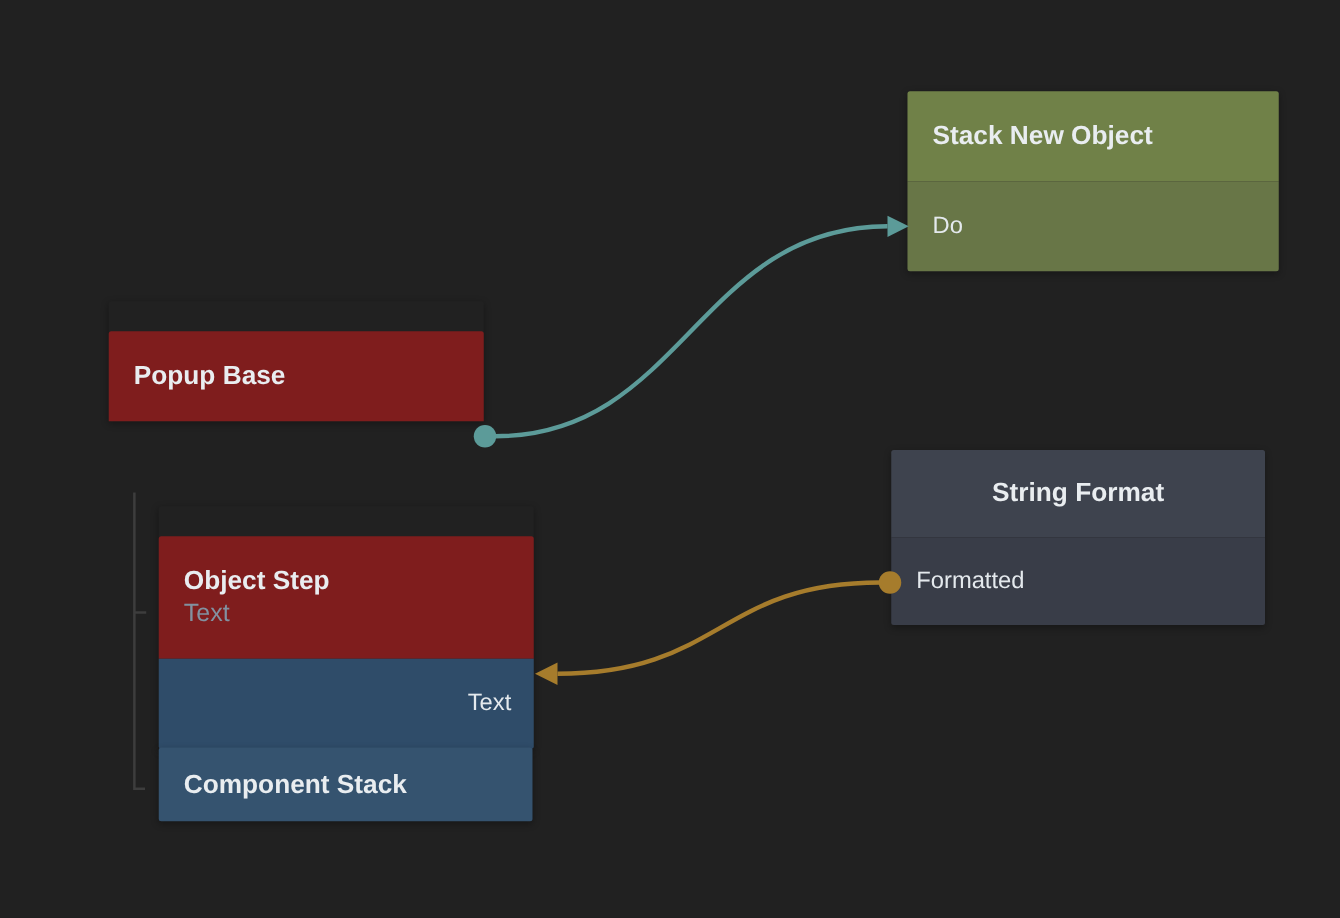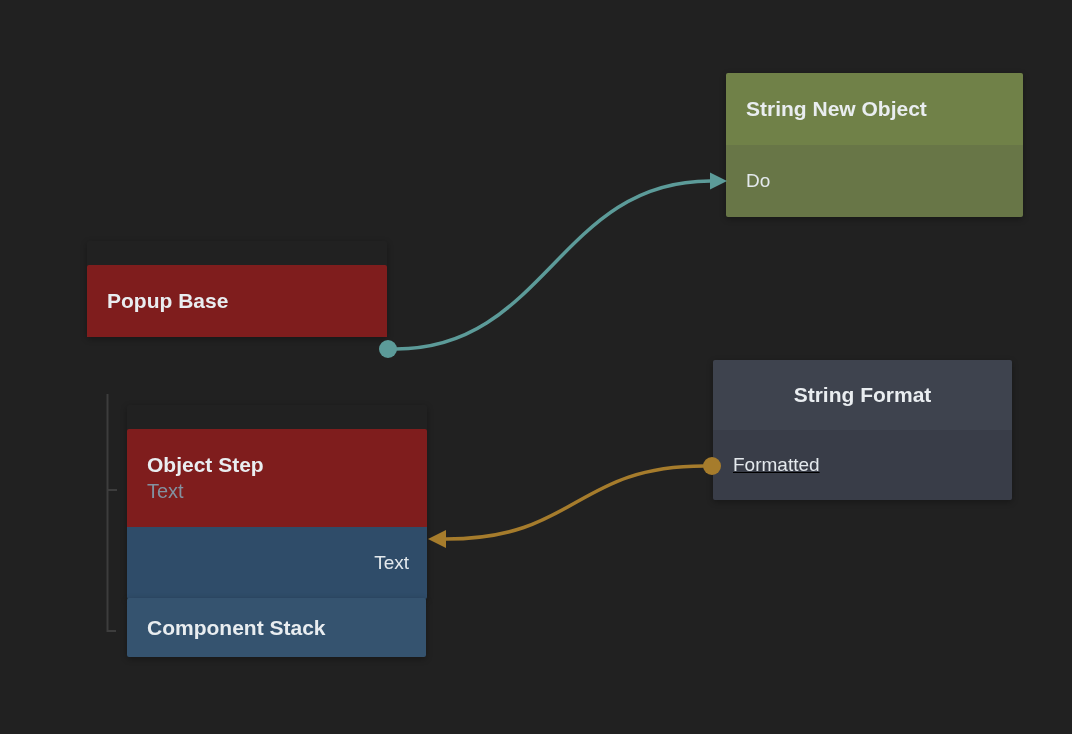--- a/index.html
+++ b/index.html
@@ -9,21 +9,21 @@
   }
   .overlay{position:absolute;left:0;top:0;z-index:10;pointer-events:none;}
   .node{
     position:absolute;border-radius:2px;z-index:2;
     box-shadow:0 2px 6px rgba(0,0,0,0.30);
   }
   .hdr{display:flex;flex-direction:column;justify-content:center;padding:0 20px;border-radius:2px 2px 0 0;}
   .bdy{display:flex;align-items:center;padding:0 20px;border-radius:0 0 2px 2px;}
   .blue  .hdr{background:#7f1d1d;margin-top:24px;}  .blue  .bdy{background:#2f4c69;}
   .green .hdr{background:#708148;}  .green .bdy{background:#687647;}
-  .gray  .hdr{background:#3e434e;align-items:center;}  .gray  .bdy{background:#393d48;text-decoration:underline;}
+  .gray  .hdr{background:#3e434e;align-items:center;}  .gray  .bdy{background:#393d48;}
   .solid{background:#35536f;display:flex;flex-direction:column;justify-content:center;padding:0 20px;}
   .title{font-size:21px;font-weight:600;color:#e9edf0;white-space:nowrap;}
   .subtitle{font-size:20px;font-weight:400;color:#8291a0;margin-top:3px;white-space:nowrap;}
   .port{font-size:19px;font-weight:400;color:#e4e9ed;white-space:nowrap;}
   .align-right{justify-content:flex-end;}
   .pr14{padding-right:14px;} .pr18{padding-right:18px;}
 </style>
 </head>
 <body>
 
@@ -44,21 +44,21 @@
   </svg>
 
   <div class="node blue" style="left:87px;top:241px;width:300px">
     <div class="hdr" style="height:72px">
       <div class="title">Popup Base</div>
     </div>
   </div>
 
   <div class="node green" style="left:726px;top:73px;width:297px">
     <div class="hdr" style="height:72px">
-      <div class="title">String New Object</div>
+      <div class="title">Stack New Object</div>
     </div>
     <div class="bdy" style="height:72px">
       <div class="port">Do</div>
     </div>
   </div>
 
   <div class="node gray" style="left:713px;top:360px;width:299px">
     <div class="hdr" style="height:70px">
       <div class="title">String Format</div>
     </div>

